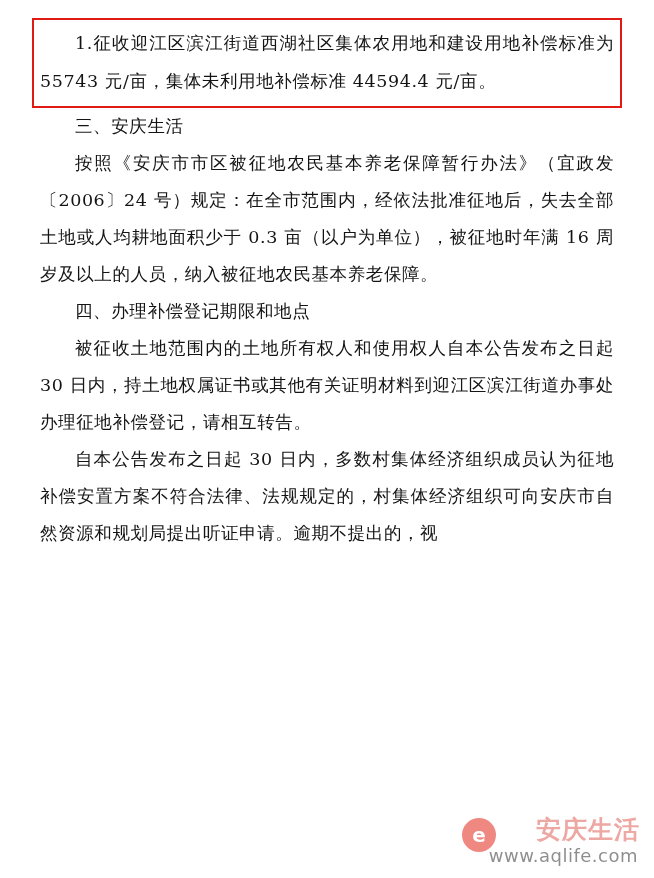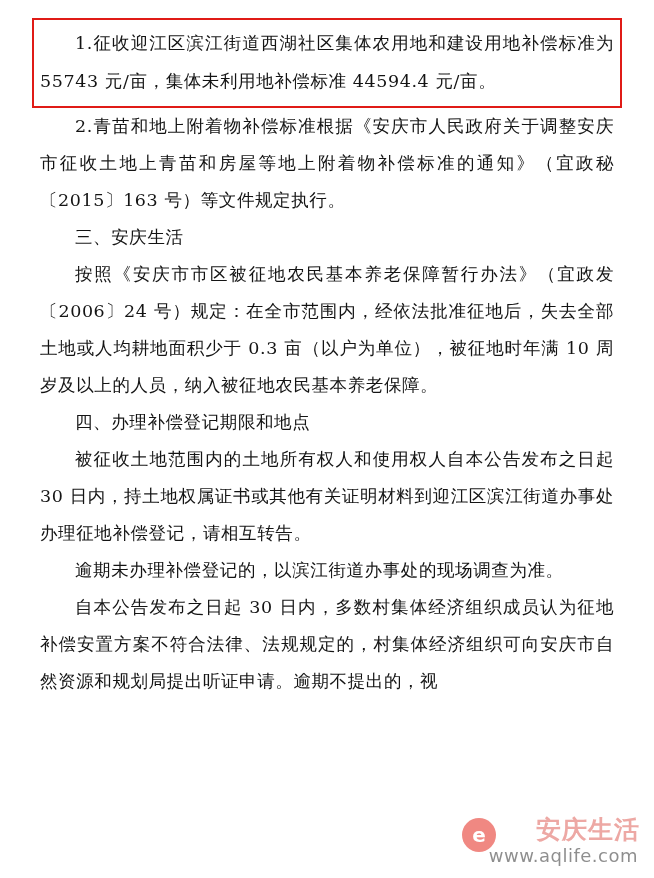--- a/index.html
+++ b/index.html
@@ -121,32 +121,30 @@
 <body>
 
 <div id="page">
 
   <div class="doc-body">
 
     <div class="highlight-block">
       <p class="para">1.征收迎江区滨江街道西湖社区集体农用地和建设用地补偿标准为 55743 元/亩，集体未利用地补偿标准 44594.4 元/亩。</p>
     </div>
 
-    <p class="para">2.青苗和地上附着物补偿标准根据《安庆市人民政府关于调整安庆市征收土地上青苗和房屋等地上附着物补偿标准的通知》（宜政秘〔2015〕163 号）等文件规定执行。</p>
 
     <p class="heading">三、安庆生活</p>
 
 
-    <p class="para">按照《安庆市市区被征地农民基本养老保障暂行办法》（宜政发〔2006〕24 号）规定：在全市范围内，经依法批准征地后，失去全部土地或人均耕地面积少于 0.3 亩（以户为单位），被征地时年满 10 周岁及以上的人员，纳入被征地农民基本养老保障。</p>
+    <p class="para">按照《安庆市市区被征地农民基本养老保障暂行办法》（宜政发〔2006〕24 号）规定：在全市范围内，经依法批准征地后，失去全部土地或人均耕地面积少于 0.3 亩（以户为单位），被征地时年满 16 周岁及以上的人员，纳入被征地农民基本养老保障。</p>
 
     <p class="heading">四、办理补偿登记期限和地点</p>
 
     <p class="para">被征收土地范围内的土地所有权人和使用权人自本公告发布之日起 30 日内，持土地权属证书或其他有关证明材料到迎江区滨江街道办事处办理征地补偿登记，请相互转告。</p>
 
-    <p class="para">逾期未办理补偿登记的，以滨江街道办事处的现场调查为准。</p>
 
 
     <p class="para">自本公告发布之日起 30 日内，多数村集体经济组织成员认为征地补偿安置方案不符合法律、法规规定的，村集体经济组织可向安庆市自然资源和规划局提出听证申请。逾期不提出的，视</p>
 
   </div>
 
   <div class="watermark">
     <div class="wm-mark">e</div>
     <div class="wm-text">安庆生活</div>
     <div class="wm-url">www.aqlife.com</div>

